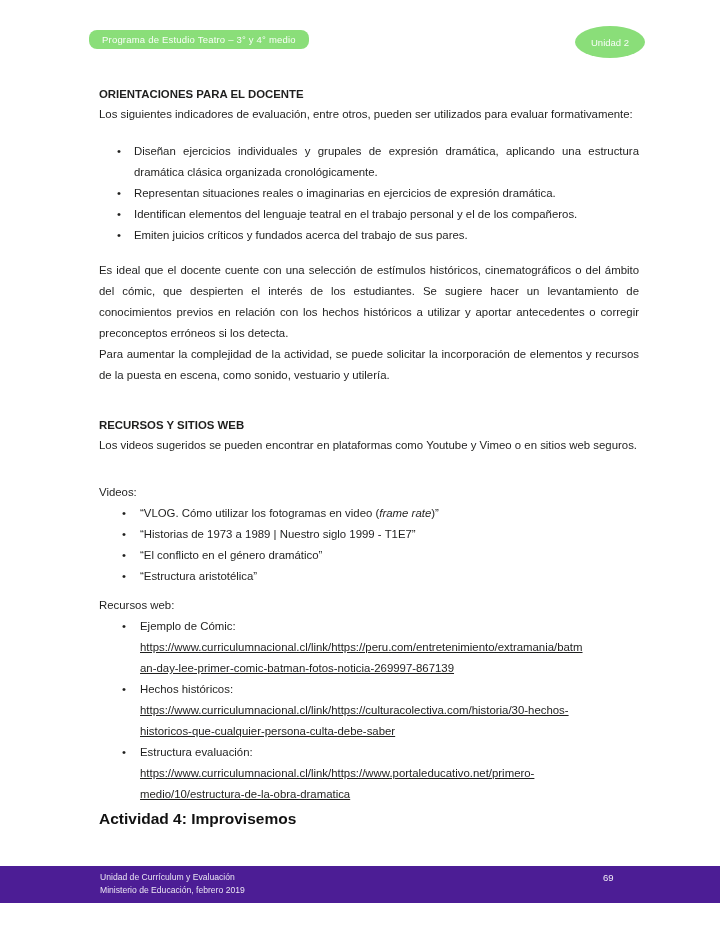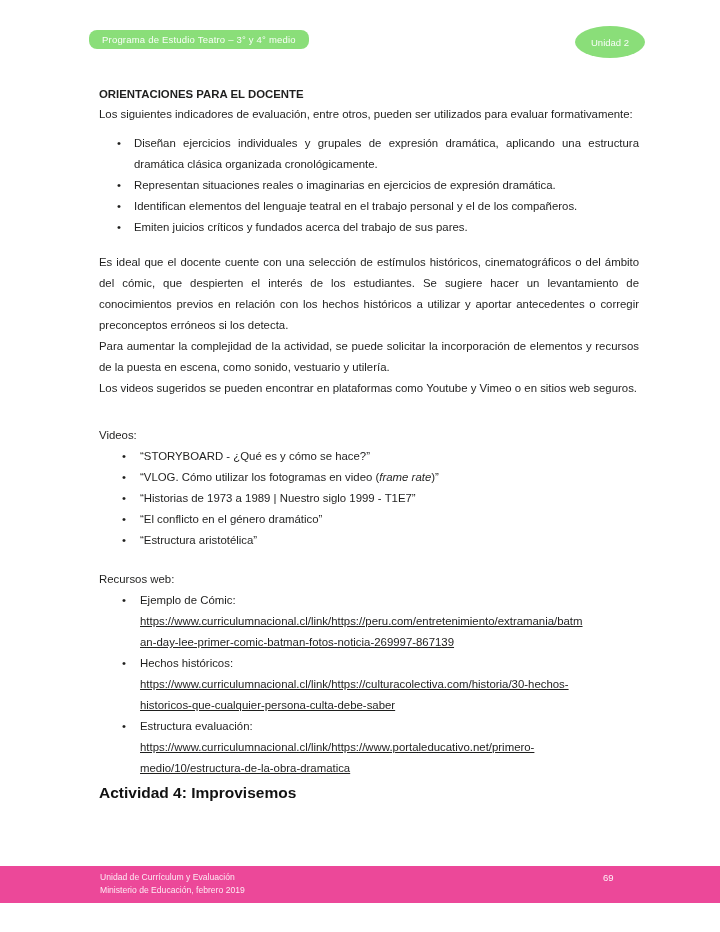--- a/index.html
+++ b/index.html
@@ -28,48 +28,48 @@
     font-size:9.5px; color:rgba(255,255,255,0.95);
   }
   
   .content {
     position:absolute; left:99px; top:84px; width:540px;
     font-size:11.4px; line-height:21px;
   }
   .section-title { font-weight:bold; font-size:11.4px; line-height:20px; }
   .justify { text-align:justify; }
   ul { list-style:none; }
-  ul.bullets { margin:8px 0 0 18px; }
+  ul.bullets { margin:16px 0 0 18px; }
   ul.bullets li { position:relative; padding-left:17px; text-align:justify; }
   ul.videos, ul.weblist { margin:0 0 0 23px; }
   ul.videos li, ul.weblist li { position:relative; padding-left:18px; }
   ul li::before {
     content:"\2022";
     position:absolute; left:0; top:0;
     font-size:11.4px;
   }
   .mt14 { margin-top:14px; }
   .mt29 { margin-top:29px; }
   .mt10 { margin-top:26px; }
-  .mt8  { margin-top:18px; }
+  .mt8  { margin-top:8px; }
   .mt13 { margin-top:3px; }
   .italic { font-style:italic; }
   .link-line {
     display:block;
     text-decoration:underline;
     color:#1f1f1e;
     white-space:nowrap;
     cursor:pointer;
   }
   .activity-heading { font-weight:bold; font-size:15.5px; line-height:22px; color:#111; }
   
   .footer-bar {
     position:absolute; left:0; top:866px;
     width:720px; height:37px;
-    background:#ec4899;
+    background:#4c1d95;
   }
   .footer-text {
     position:absolute; left:100px; top:5px;
     font-size:8.6px; line-height:13px;
     color:rgba(255,255,255,0.88);
   }
   .footer-page {
     position:absolute; left:603px; top:6px;
     font-size:9.5px; color:rgba(255,255,255,0.92);
   }
@@ -90,25 +90,25 @@
     <ul class="bullets">
       <li>Diseñan ejercicios individuales y grupales de expresión dramática, aplicando una estructura dramática clásica organizada cronológicamente.</li>
       <li>Representan situaciones reales o imaginarias en ejercicios de expresión dramática.</li>
       <li>Identifican elementos del lenguaje teatral en el trabajo personal y el de los compañeros.</li>
       <li>Emiten juicios críticos y fundados acerca del trabajo de sus pares.</li>
     </ul>
 
     <p class="justify mt14">Es ideal que el docente cuente con una selección de estímulos históricos, cinematográficos o del ámbito del cómic, que despierten el interés de los estudiantes. Se sugiere hacer un levantamiento de conocimientos previos en relación con los hechos históricos a utilizar y aportar antecedentes o corregir preconceptos erróneos si los detecta.</p>
     <p class="justify">Para aumentar la complejidad de la actividad, se puede solicitar la incorporación de elementos y recursos de la puesta en escena, como sonido, vestuario y utilería.</p>
 
+    <div class="section-title mt29">RECURSOS Y SITIOS WEB</div>
     <p class="justify">Los videos sugeridos se pueden encontrar en plataformas como Youtube y Vimeo o en sitios web seguros.</p>
 
     <p class="mt10">Videos:</p>
     <ul class="videos">
-      <li>“STORYBOARD - ¿Qué es y cómo se hace?”</li>
       <li><span>“VLOG. Cómo utilizar los fotogramas en video (</span><span class="italic">frame rate</span><span>)”</span></li>
       <li>“Historias de 1973 a 1989 | Nuestro siglo 1999 - T1E7”</li>
       <li>“El conflicto en el género dramático”</li>
       <li>“Estructura aristotélica”</li>
     </ul>
 
     <p class="mt8">Recursos web:</p>
     <ul class="weblist">
       <li>
         <span>Ejemplo de Cómic:</span>

